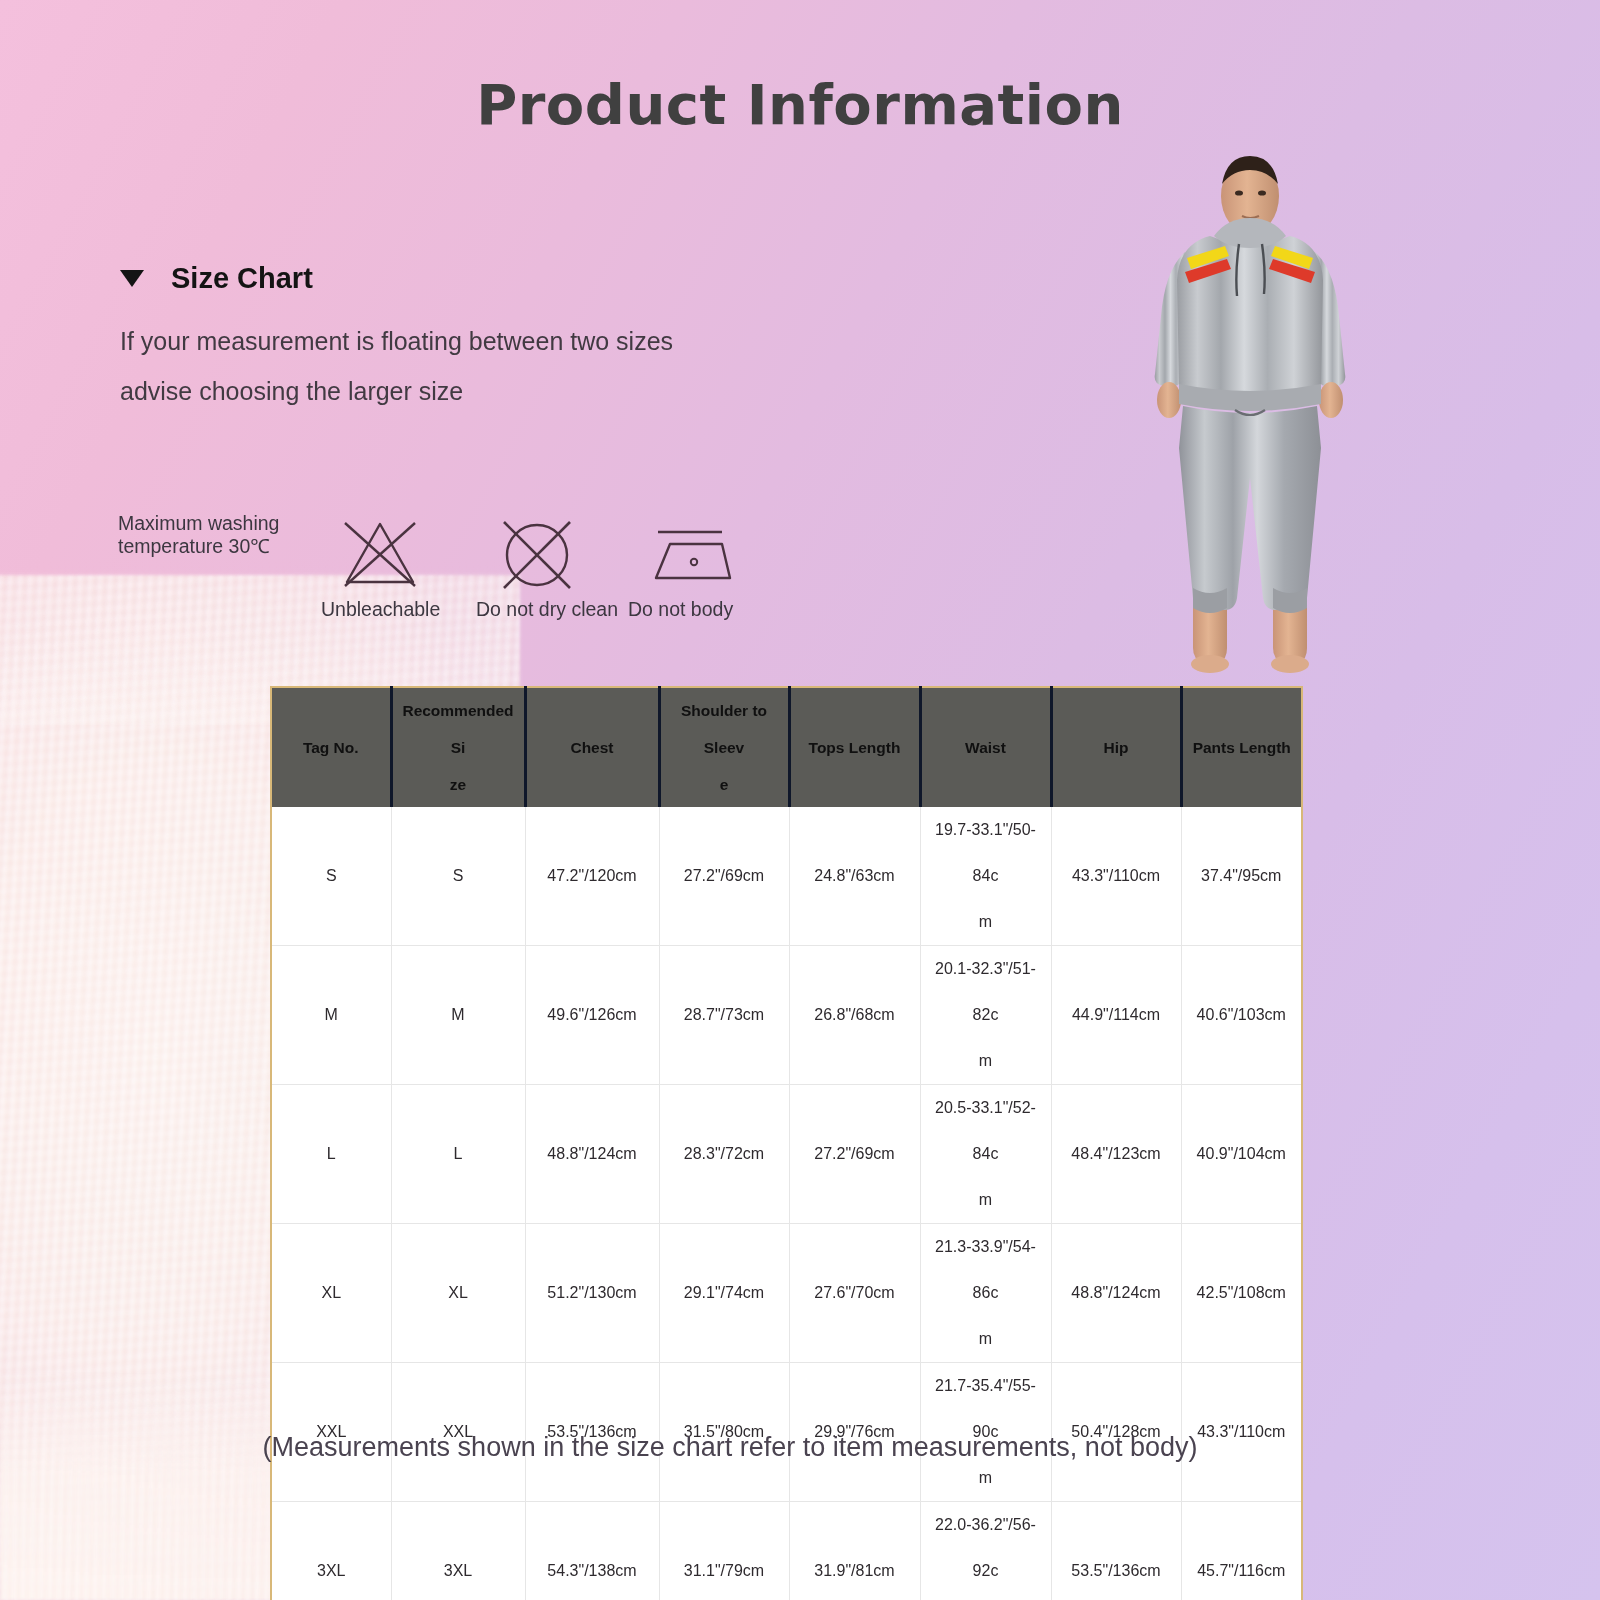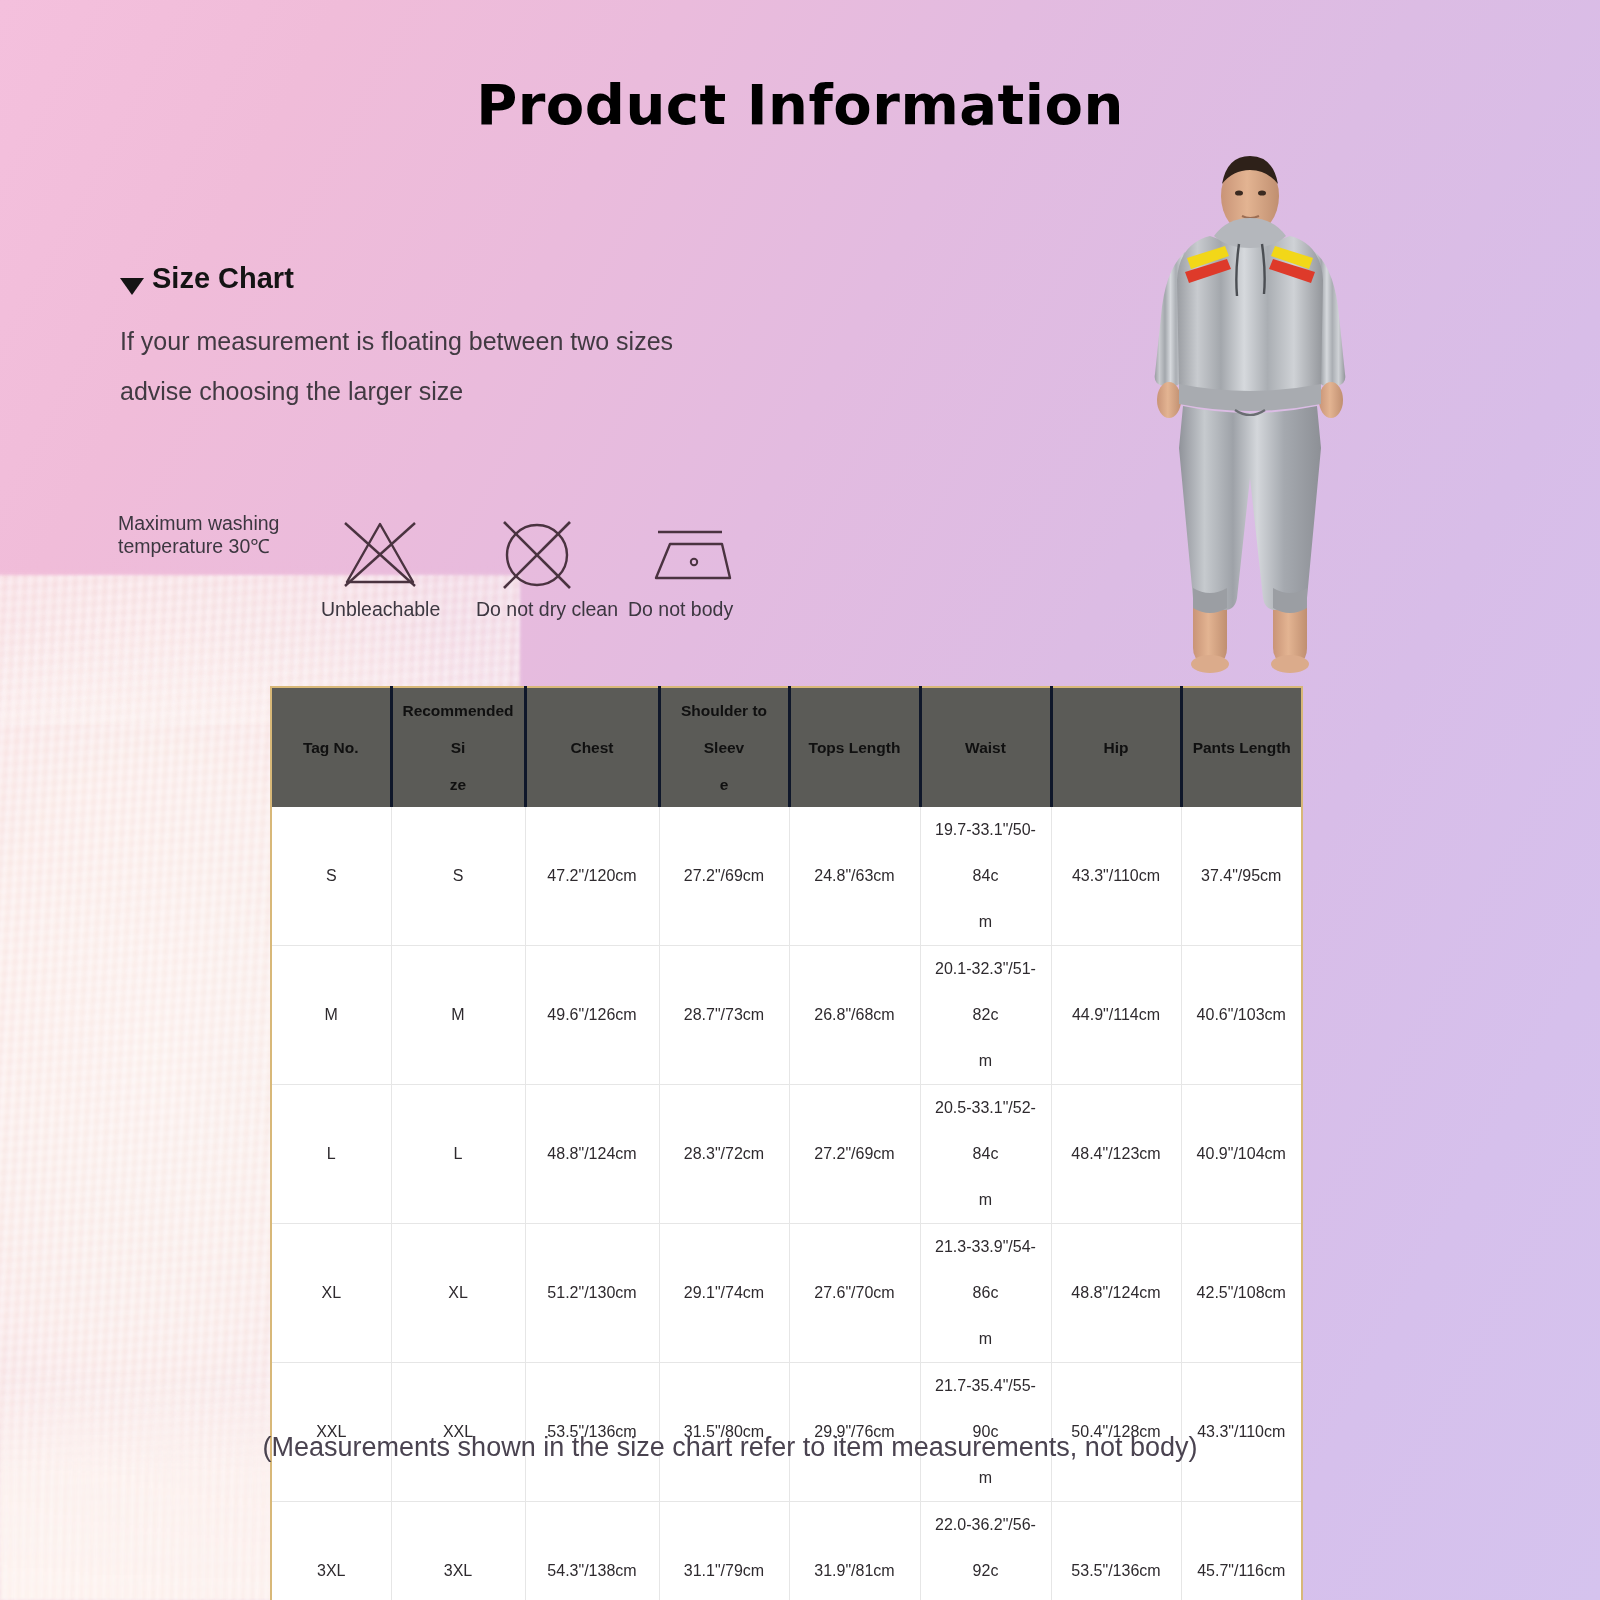--- a/index.html
+++ b/index.html
@@ -83,29 +83,29 @@
   }
 
   
   #page-title {
     position:absolute;
     top:72px; left:0; width:1600px;
     text-align:center;
     font-size:56px;
     font-weight:bold;
     letter-spacing:0.5px;
-    color:#000000;
+    color:#404040;
     font-family:"DejaVu Sans", sans-serif;
   }
 
   
   #size-chart-heading {
     position:absolute;
     top:262px; left:120px;
-    display:flex; align-items:flex-end; gap:8px;
+    display:flex; align-items:center; gap:27px;
   }
   #triangle-down-icon {
     width:0; height:0;
     border-left:12px solid transparent;
     border-right:12px solid transparent;
     border-top:17px solid #141414;
   }
   #size-chart-label {
     font-size:29px; font-weight:bold; color:#141414;
   }

